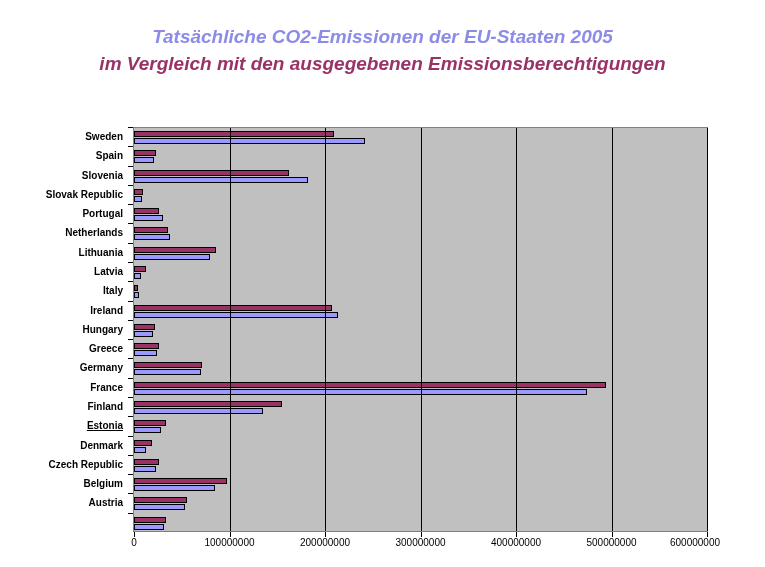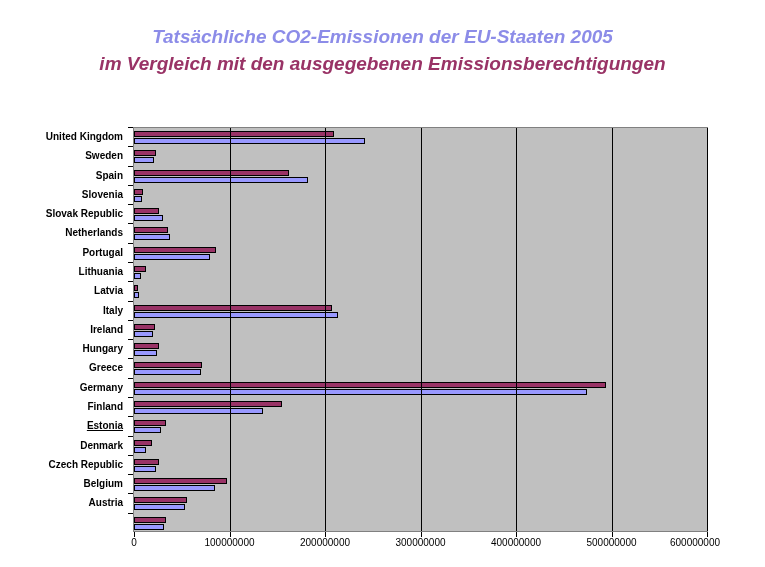--- a/index.html
+++ b/index.html
@@ -138,34 +138,34 @@
 <body>
 
 <div id="chart-root">
 
   <div class="title-block">
     <div class="title-line1">Tatsächliche CO2-Emissionen der EU-Staaten 2005</div>
     <div class="title-line2">im Vergleich mit den ausgegebenen Emissionsberechtigungen</div>
   </div>
 
   <div id="y-labels">
-      <div class="y-label" style="height: 19.2857px; line-height: 19.2857px;">United Kingdom</div>
       <div class="y-label" style="height: 19.2857px; line-height: 19.2857px;">Sweden</div>
       <div class="y-label" style="height: 19.2857px; line-height: 19.2857px;">Spain</div>
       <div class="y-label" style="height: 19.2857px; line-height: 19.2857px;">Slovenia</div>
       <div class="y-label" style="height: 19.2857px; line-height: 19.2857px;">Slovak Republic</div>
+      <div class="y-label" style="height: 19.2857px; line-height: 19.2857px;">Portugal</div>
       <div class="y-label" style="height: 19.2857px; line-height: 19.2857px;">Netherlands</div>
-      <div class="y-label" style="height: 19.2857px; line-height: 19.2857px;">Portugal</div>
       <div class="y-label" style="height: 19.2857px; line-height: 19.2857px;">Lithuania</div>
       <div class="y-label" style="height: 19.2857px; line-height: 19.2857px;">Latvia</div>
       <div class="y-label" style="height: 19.2857px; line-height: 19.2857px;">Italy</div>
       <div class="y-label" style="height: 19.2857px; line-height: 19.2857px;">Ireland</div>
       <div class="y-label" style="height: 19.2857px; line-height: 19.2857px;">Hungary</div>
       <div class="y-label" style="height: 19.2857px; line-height: 19.2857px;">Greece</div>
       <div class="y-label" style="height: 19.2857px; line-height: 19.2857px;">Germany</div>
+      <div class="y-label" style="height: 19.2857px; line-height: 19.2857px;">France</div>
       <div class="y-label" style="height: 19.2857px; line-height: 19.2857px;">Finland</div>
       <div class="y-label" style="height: 19.2857px; line-height: 19.2857px; text-decoration: underline;">Estonia</div>
       <div class="y-label" style="height: 19.2857px; line-height: 19.2857px;">Denmark</div>
       <div class="y-label" style="height: 19.2857px; line-height: 19.2857px; padding-left: 32px;">Czech Republic</div>
       <div class="y-label" style="height: 19.2857px; line-height: 19.2857px;">Belgium</div>
       <div class="y-label" style="height: 19.2857px; line-height: 19.2857px;">Austria</div>
     </div>
 
   <div id="plot-frame">
     <div class="cat-rows">

